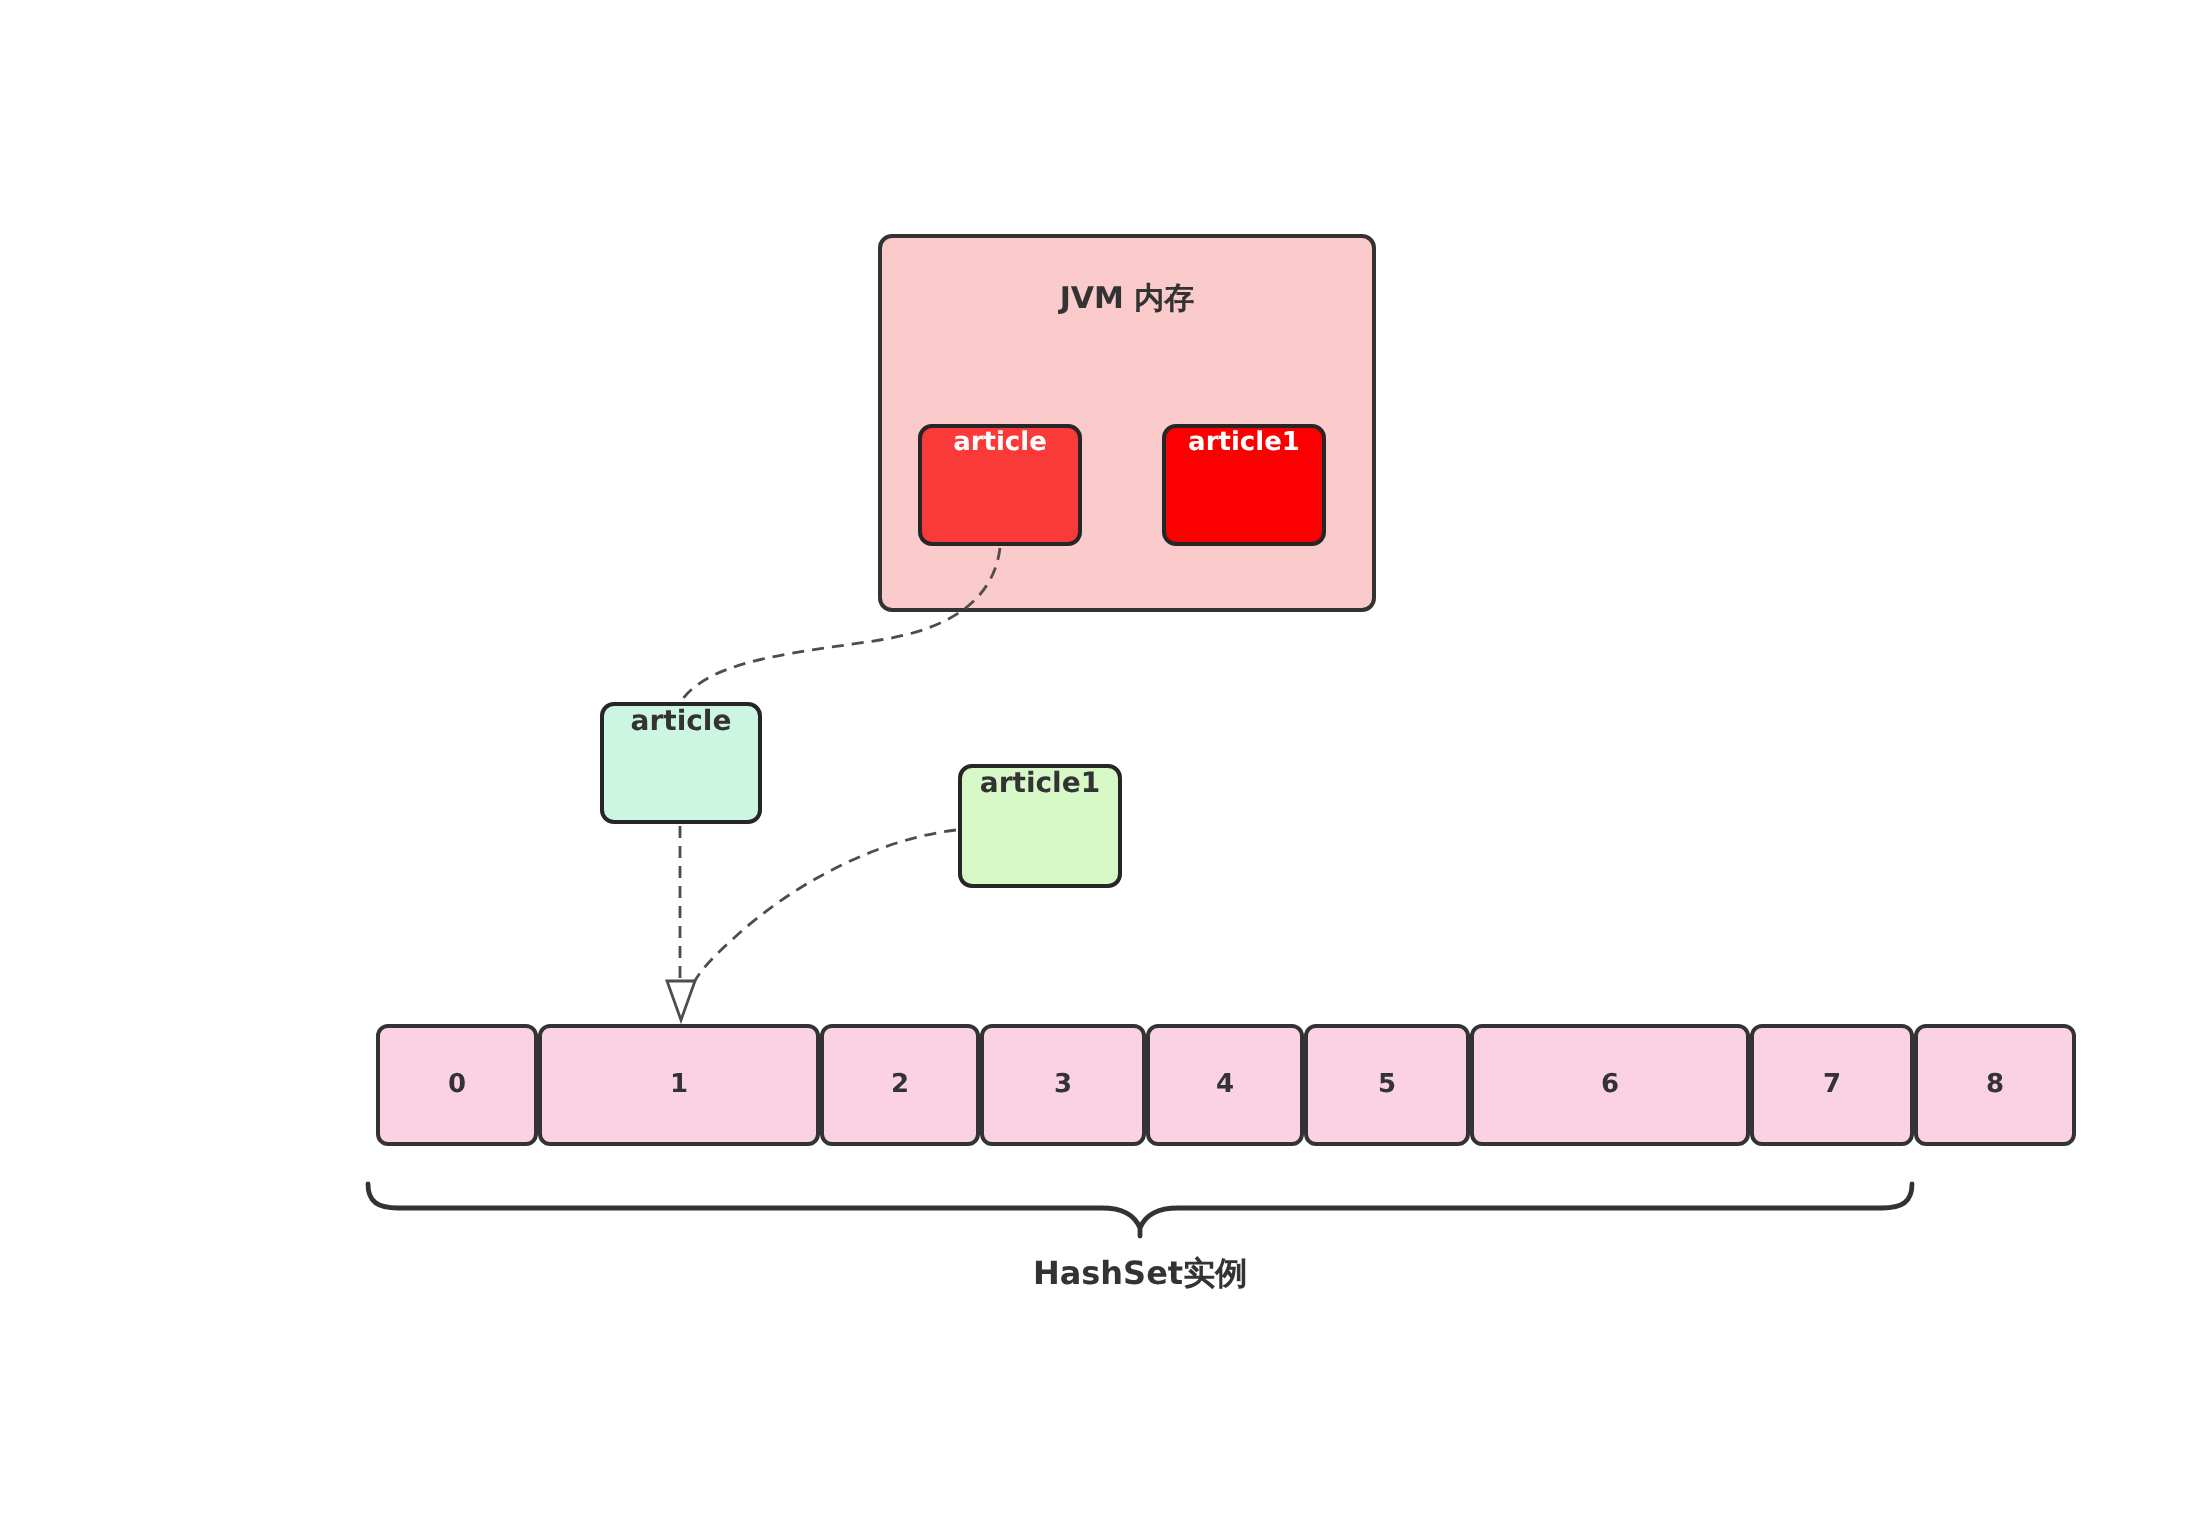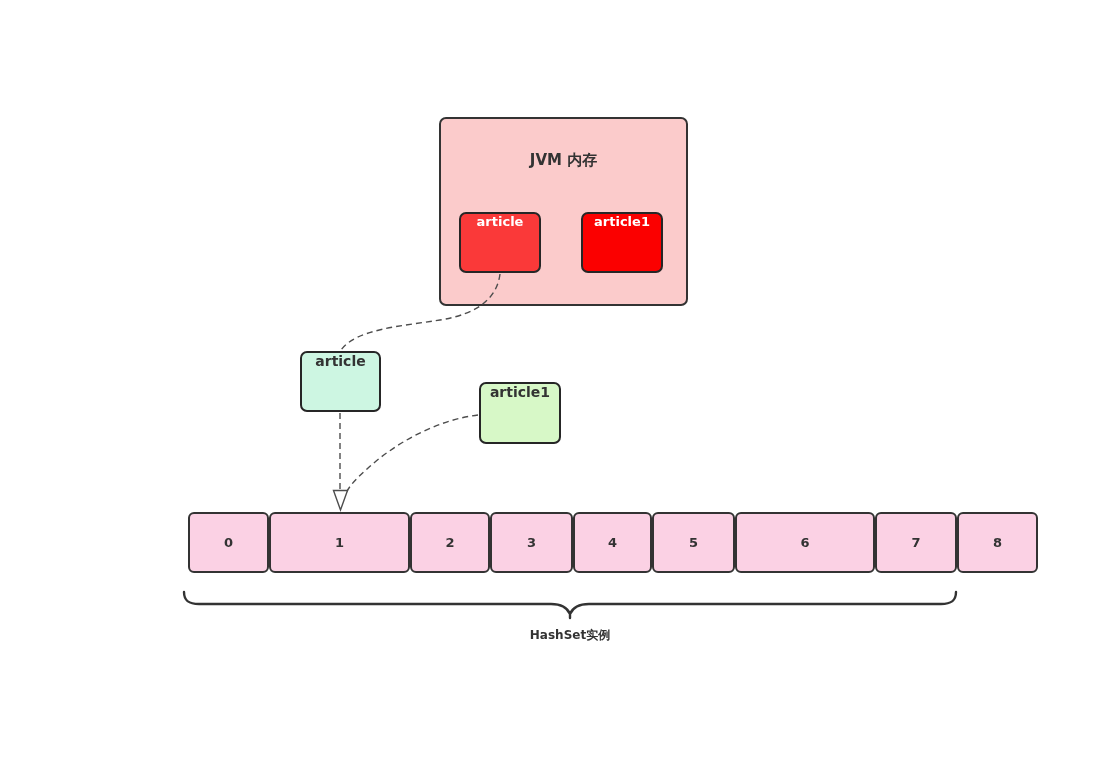--- a/index.html
+++ b/index.html
@@ -23,21 +23,21 @@
   .jvm-box{
     left:439px;top:117px;width:249px;height:189px;
     background:#fbcbcb;
     border-radius:7px;
     justify-content:flex-start;
     align-items:flex-start;
   }
   .jvm-title{
     width:100%;
     text-align:center;
-    margin-top:32px;
+    margin-top:21px;
     font-size:15px;
     font-weight:bold;
     color:#333333;
   }
   .heap-article{
     left:459px;top:212px;width:82px;height:61px;
     background:#fa3939;
     border-color:#262626;
     color:#ffffff;
     font-size:13px;
@@ -79,21 +79,21 @@
   .cell:nth-child(4){width:83px;}
   .cell:nth-child(5){width:79px;}
   .cell:nth-child(6){width:83px;}
   .cell:nth-child(7){width:140px;}
   .cell:nth-child(8){width:82px;}
   .cell:nth-child(9){width:81px;}
   .brace-label{
     position:absolute;
     left:500px;top:627px;width:140px;
     text-align:center;
-    font-weight:bold;font-size:12px;color:#333333;
+    font-weight:bold;font-size:16px;color:#333333;
   }
   svg.overlay{
     position:absolute;left:0;top:0;
     pointer-events:none;
   }
 </style>
 </head>
 <body>
 
 <div class="canvas">

